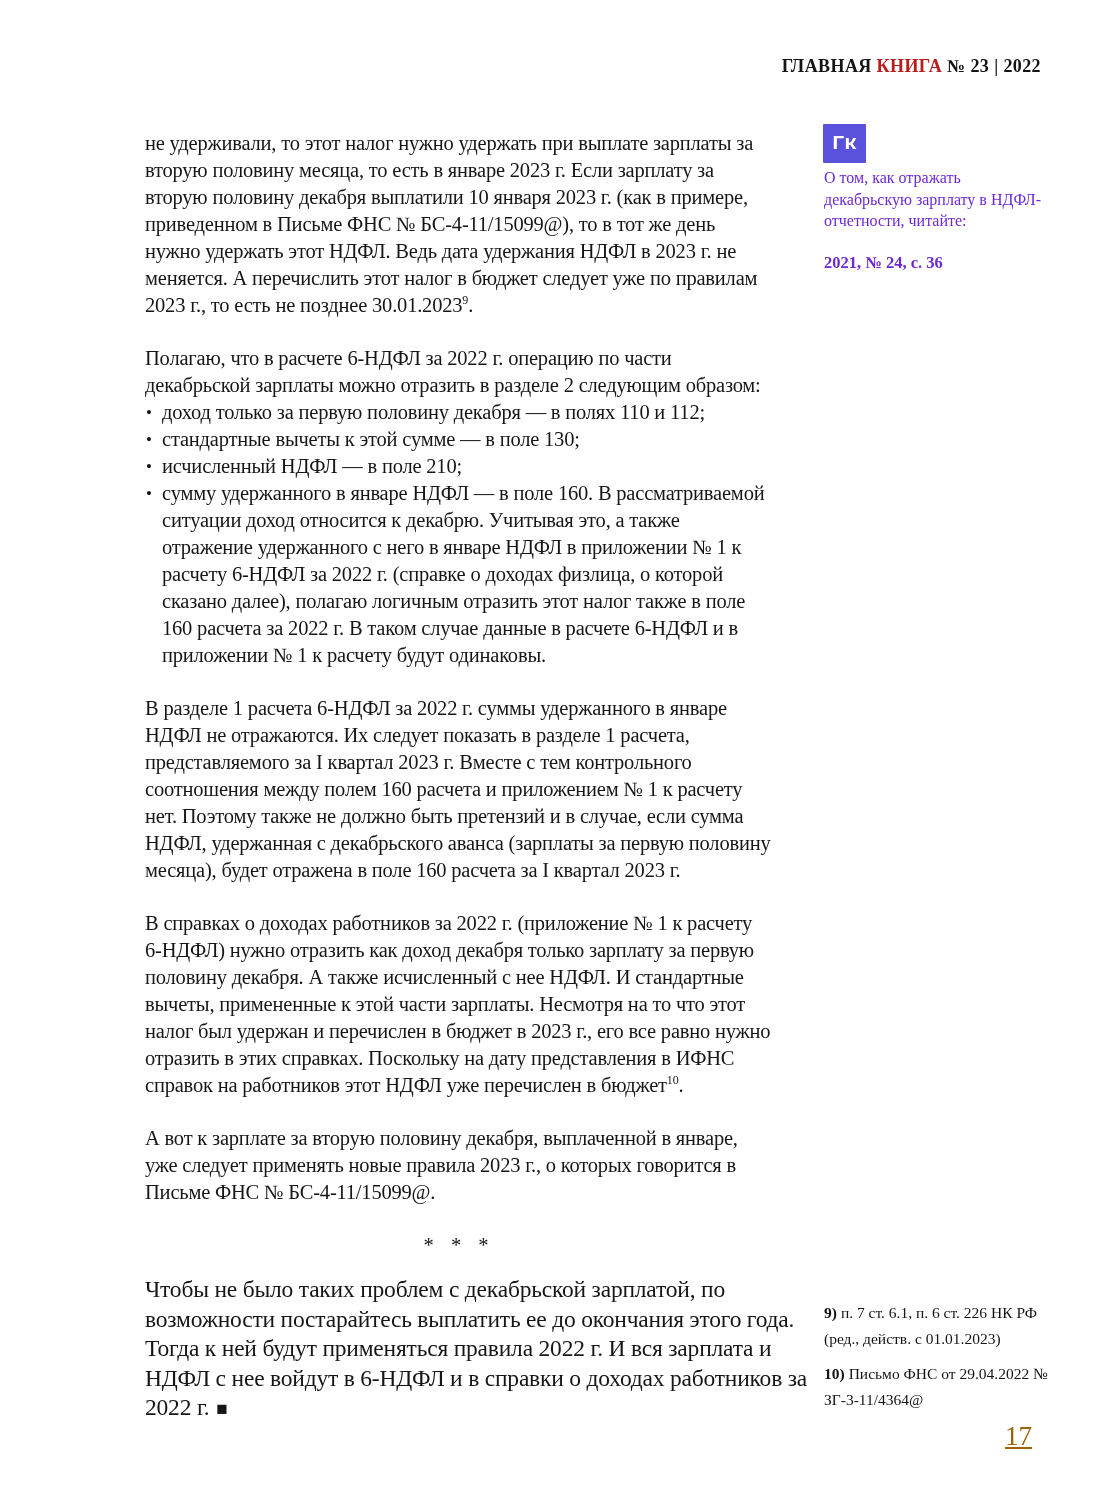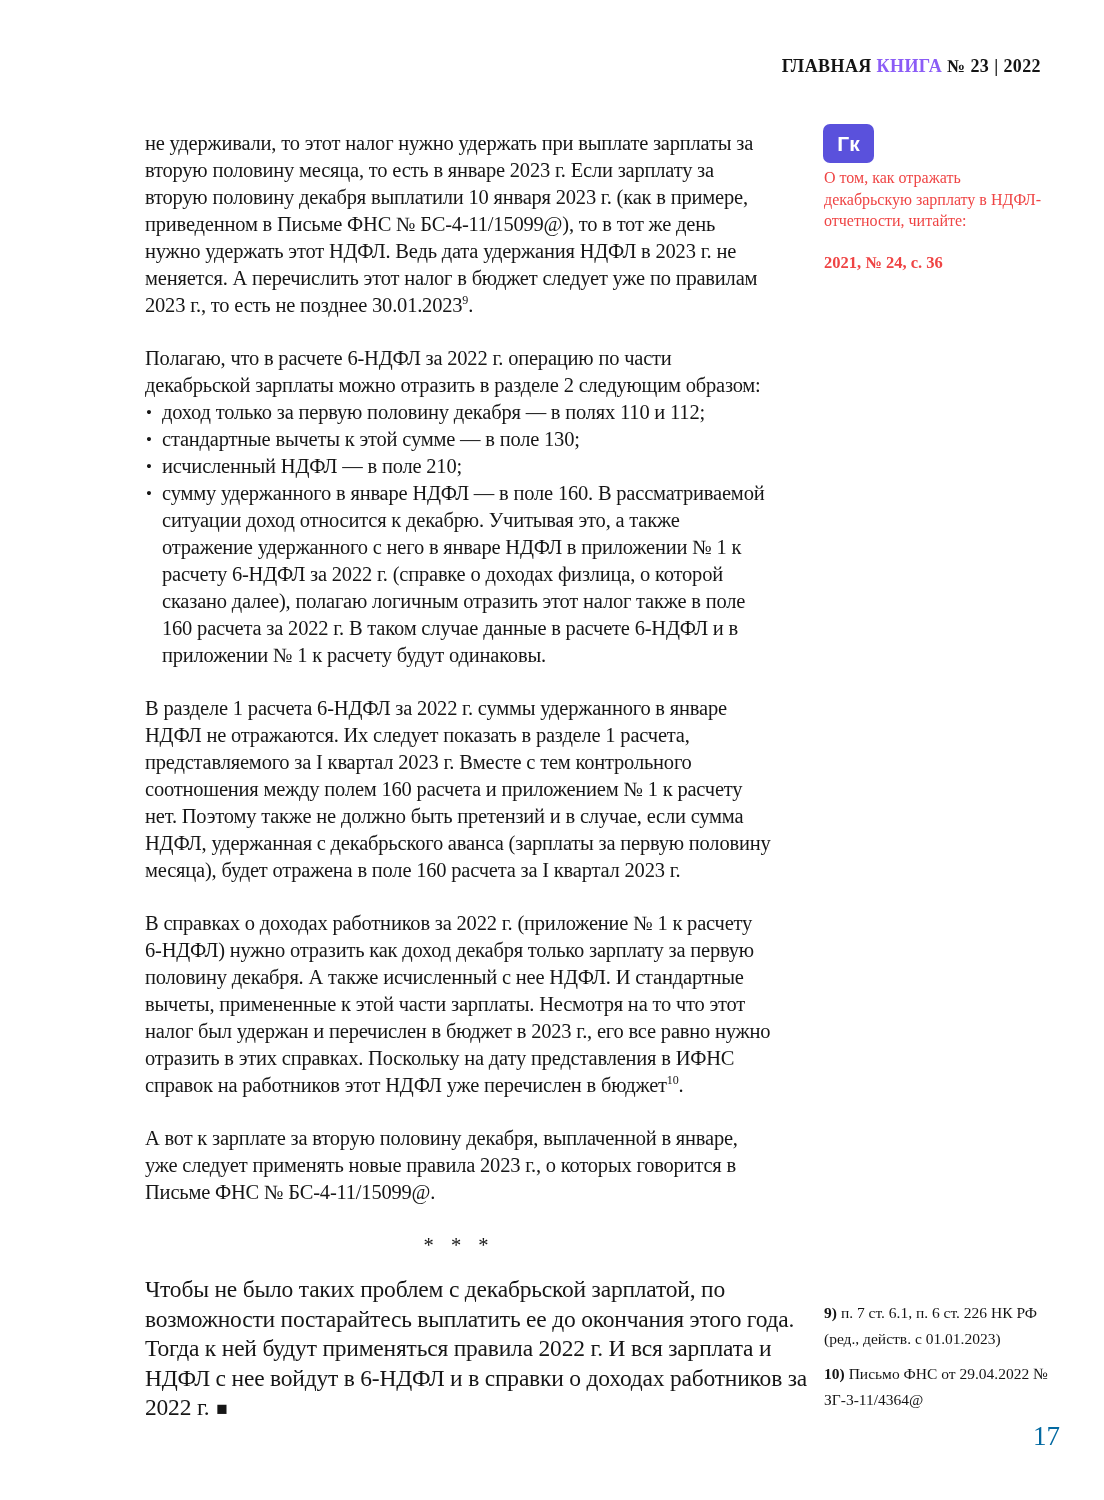--- a/index.html
+++ b/index.html
@@ -17,48 +17,48 @@
   .masthead {
     position: absolute;
     top: 56px;
     right: 63px;
     font-weight: 700;
     font-size: 18px;
     letter-spacing: 0.4px;
     color: #141414;
     white-space: nowrap;
   }
-  .masthead .accent { color: #8b5cf6; margin-top: 8px; }
+  .masthead .accent { color: #b91c1c; margin-top: 8px; }
 
   
   .logo-badge {
     position: absolute;
     left: 823px;
     top: 124px;
-    width: 51px;
+    width: 43px;
     height: 39px;
     background: #5a51dc;
-    border-radius: 7px;
+    border-radius: 1px;
     color: #ffffff;
-    font-family: Liberation Sans, sans-serif;
+    font-family: Liberation Mono, monospace;
     font-weight: 700;
     font-size: 21px;
     display: flex;
     align-items: center;
     justify-content: center;
     line-height: 1;
   }
   .sidebar-note {
     position: absolute;
     left: 824px;
     top: 167px;
     width: 220px;
     font-size: 16px;
     line-height: 21.5px;
-    color: #ef4444;
+    color: #6d28d9;
   }
   .sidebar-ref {
     font-weight: 700;
     margin-top: 20px;
     font-size: 16.5px;
   }
 
   
   .article {
     position: absolute;
@@ -115,23 +115,24 @@
     font-size: 15.5px;
     line-height: 26px;
     color: #141414;
   }
   .footnote { margin: 0 0 9px; }
   .fn-num { font-weight: 700; margin-right: 4px; }
 
   .page-number {
     position: absolute;
     top: 1421px;
-    right: 44px;
+    right: 72px;
     font-size: 27px;
-    color: #0369a1;
+    color: #a16207;
+    text-decoration: underline;
   }
 </style>
 </head>
 <body>
 
 <div class="page">
 
   <div class="masthead">
     <span>ГЛАВНАЯ </span><span class="accent">КНИГА</span><span> № 23 | 2022</span>
   </div>

